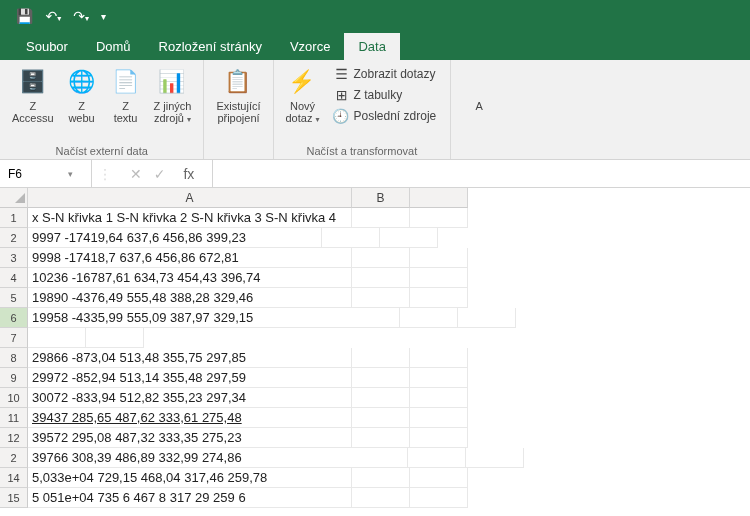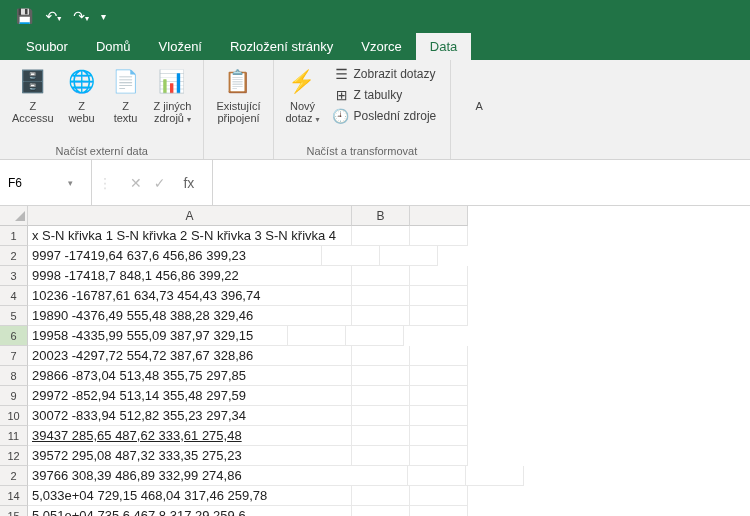--- a/index.html
+++ b/index.html
@@ -17,21 +17,21 @@
 .ribbon-group-buttons { display: flex; align-items: flex-start; flex: 1; }
 .ribbon-group-label { text-align: center; font-size: 11px; color: #666; padding: 2px 0; }
 .r-btn-lg { display: flex; flex-direction: column; align-items: center; justify-content: flex-start; padding: 4px 6px; cursor: pointer; min-width: 44px; }
 .r-btn-lg .ic { width: 32px; height: 32px; display: flex; align-items: center; justify-content: center; font-size: 22px; }
 .r-btn-lg .lbl { font-size: 11px; color: #444; text-align: center; margin-top: 2px; line-height: 1.1; }
 .r-btn-lg .dd { font-size: 8px; color: #666; }
 .r-btn-sm-col { display: flex; flex-direction: column; justify-content: flex-start; padding: 2px 4px; gap: 1px; }
 .r-btn-sm { display: flex; align-items: center; font-size: 12px; color: #444; padding: 2px 4px; cursor: pointer; gap: 4px; }
 .r-btn-sm .ic { width: 16px; height: 16px; display:flex; align-items:center; justify-content:center; font-size:14px; }
 
-.fbar { height: 46px; border-bottom: 1px solid #d4d4d4; display: flex; align-items: center; }
+.fbar { height: 28px; border-bottom: 1px solid #d4d4d4; display: flex; align-items: center; }
 .name-box { width: 92px; border-right: 1px solid #d4d4d4; height: 100%; display: flex; align-items: center; }
 .name-box input { width: 62px; border: none; font-size: 12px; padding-left: 8px; outline: none; background: transparent; }
 .name-box .dd { font-size: 9px; color: #888; padding: 0 6px; cursor: pointer; }
 .fbar-icons { display: flex; align-items: center; gap: 12px; padding: 0 12px; color: #bbb; border-right: 1px solid #d4d4d4; height: 100%; }
 .fbar-icons span { font-size: 14px; }
 .fbar-fx { font-size: 12px; color: #666; padding: 0 6px; }
 .fbar-input { flex: 1; border: none; font-size: 12px; height: 100%; padding-left: 6px; outline: none; }
 
 .sheet { display: flex; }
 .corner { width: 28px; height: 20px; background: #f3f2f1; border-right: 1px solid #d4d4d4; border-bottom: 1px solid #ccc; display:flex; align-items:center; justify-content:flex-end; padding-right:2px; }
@@ -52,21 +52,20 @@
 <div class="title-bar">
   <span class="icon">💾</span>
   <span class="icon"><span>↶</span><span style="font-size:8px;">▾</span></span>
   <span class="icon"><span>↷</span><span style="font-size:8px;">▾</span></span>
   <span class="icon" style="font-size:10px;">▾</span>
 </div>
 
 <div class="tab-strip" id="tab-strip">
     <div class="tab">Soubor</div>
     <div class="tab">Domů</div>
-    <div class="tab">Vložení</div>
     <div class="tab">Rozložení stránky</div>
     <div class="tab">Vzorce</div>
     <div class="tab active">Data</div>
   </div>
 
 <div class="ribbon">
   <div class="ribbon-group">
     <div class="ribbon-group-buttons">
       <div class="r-btn-lg">
         <span class="ic">🗄️</span>
@@ -183,41 +182,40 @@
           <div class="cell" style="width: 324px;">x S-N křivka 1 S-N křivka 2 S-N křivka 3 S-N křivka 4</div>
           <div class="cell" style="width: 58px;"></div>
           <div class="cell" style="width: 58px;"></div>
         </div>
         <div class="row">
           <div class="cell" style="width: 294px;">9997 -17419,64 637,6 456,86 399,23</div>
           <div class="cell" style="width: 58px;"></div>
           <div class="cell" style="width: 58px;"></div>
         </div>
         <div class="row">
-          <div class="cell" style="width: 324px;">9998 -17418,7 848,1 456,86 399,22</div>
+          <div class="cell" style="width: 324px;">9998 -17418,7 637,6 456,86 672,81</div>
           <div class="cell" style="width: 58px;"></div>
           <div class="cell" style="width: 58px;"></div>
         </div>
         <div class="row">
           <div class="cell" style="width: 324px;">10236 -16787,61 634,73 454,43 396,74</div>
           <div class="cell" style="width: 58px;"></div>
           <div class="cell" style="width: 58px;"></div>
         </div>
         <div class="row">
           <div class="cell" style="width: 324px;">19890 -4376,49 555,48 388,28 329,46</div>
           <div class="cell" style="width: 58px;"></div>
           <div class="cell" style="width: 58px;"></div>
         </div>
         <div class="row">
-          <div class="cell" style="width: 260px; text-align: center;">19958 -4335,99 555,09 387,97 329,15</div>
-          <div class="cell" style="width: 58px;"></div>
-          <div class="cell" style="width: 58px;"></div>
-        </div>
-        <div class="row">
-          <div class="cell" style="width: 324px;">20023 -4297,72 554,72 387,67 328,86</div>
+          <div class="cell" style="width: 372px; text-align: center;">19958 -4335,99 555,09 387,97 329,15</div>
+          <div class="cell" style="width: 58px;"></div>
+          <div class="cell" style="width: 58px;"></div>
+        </div>
+        <div class="row">
           <div class="cell" style="width: 58px;"></div>
           <div class="cell" style="width: 58px;"></div>
         </div>
         <div class="row">
           <div class="cell" style="width: 324px;">29866 -873,04 513,48 355,75 297,85</div>
           <div class="cell" style="width: 58px;"></div>
           <div class="cell" style="width: 58px;"></div>
         </div>
         <div class="row">
           <div class="cell" style="width: 324px;">29972 -852,94 513,14 355,48 297,59</div>

